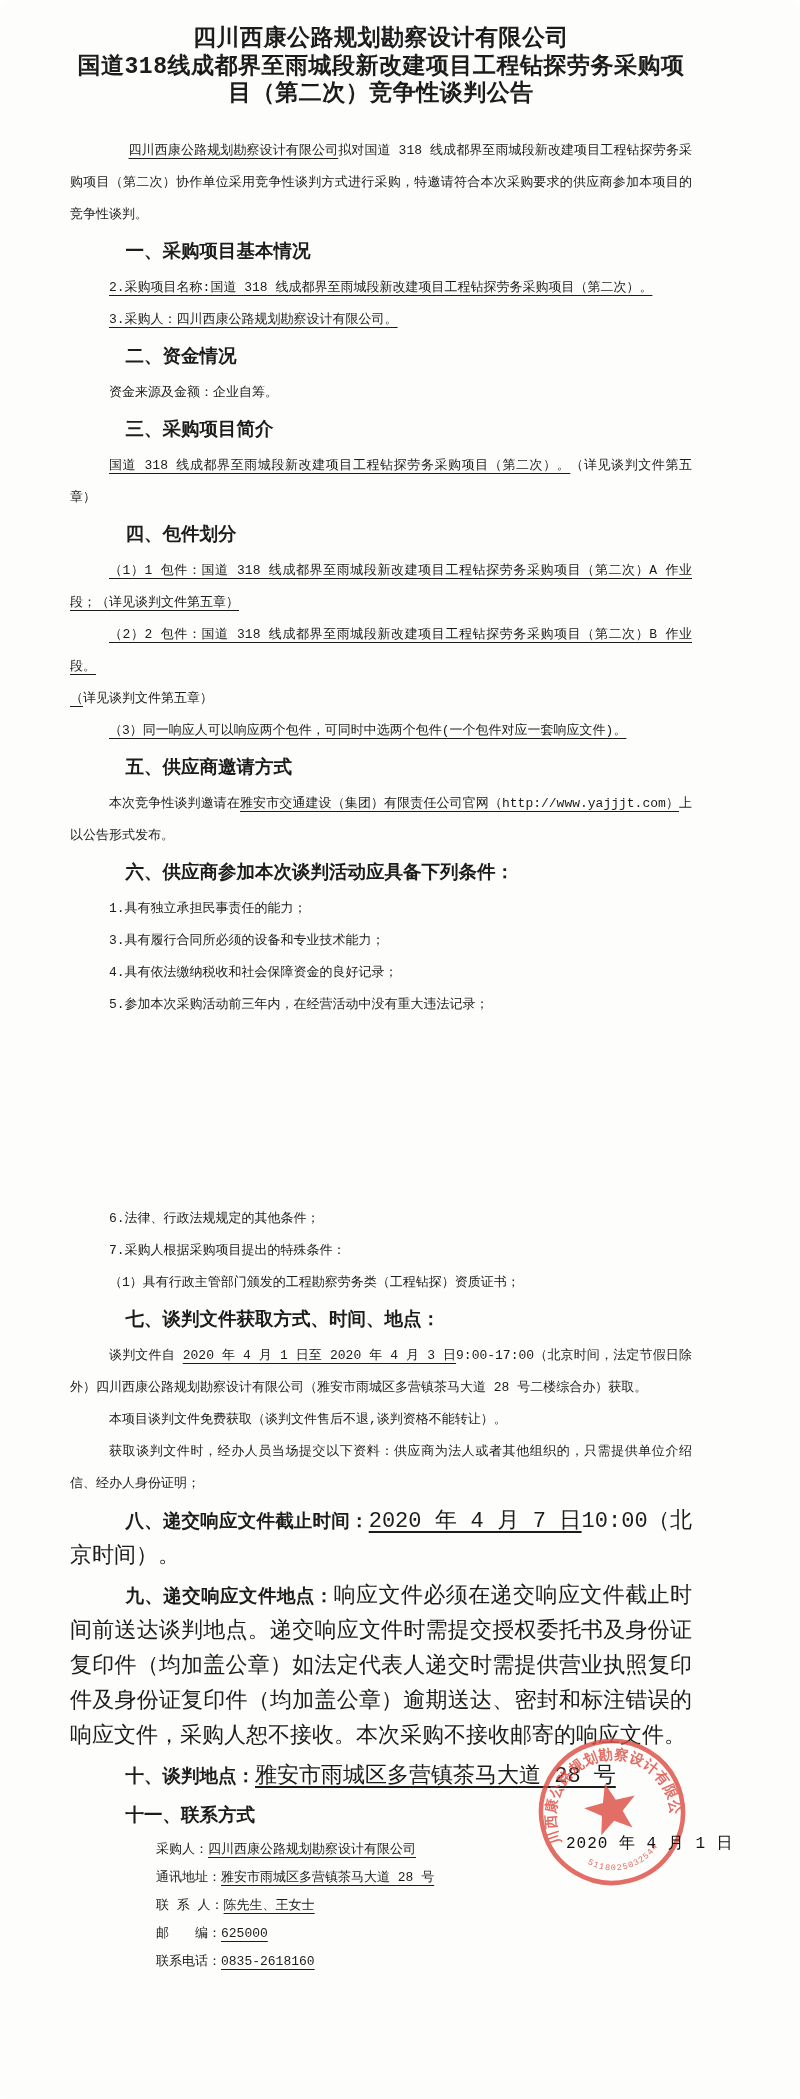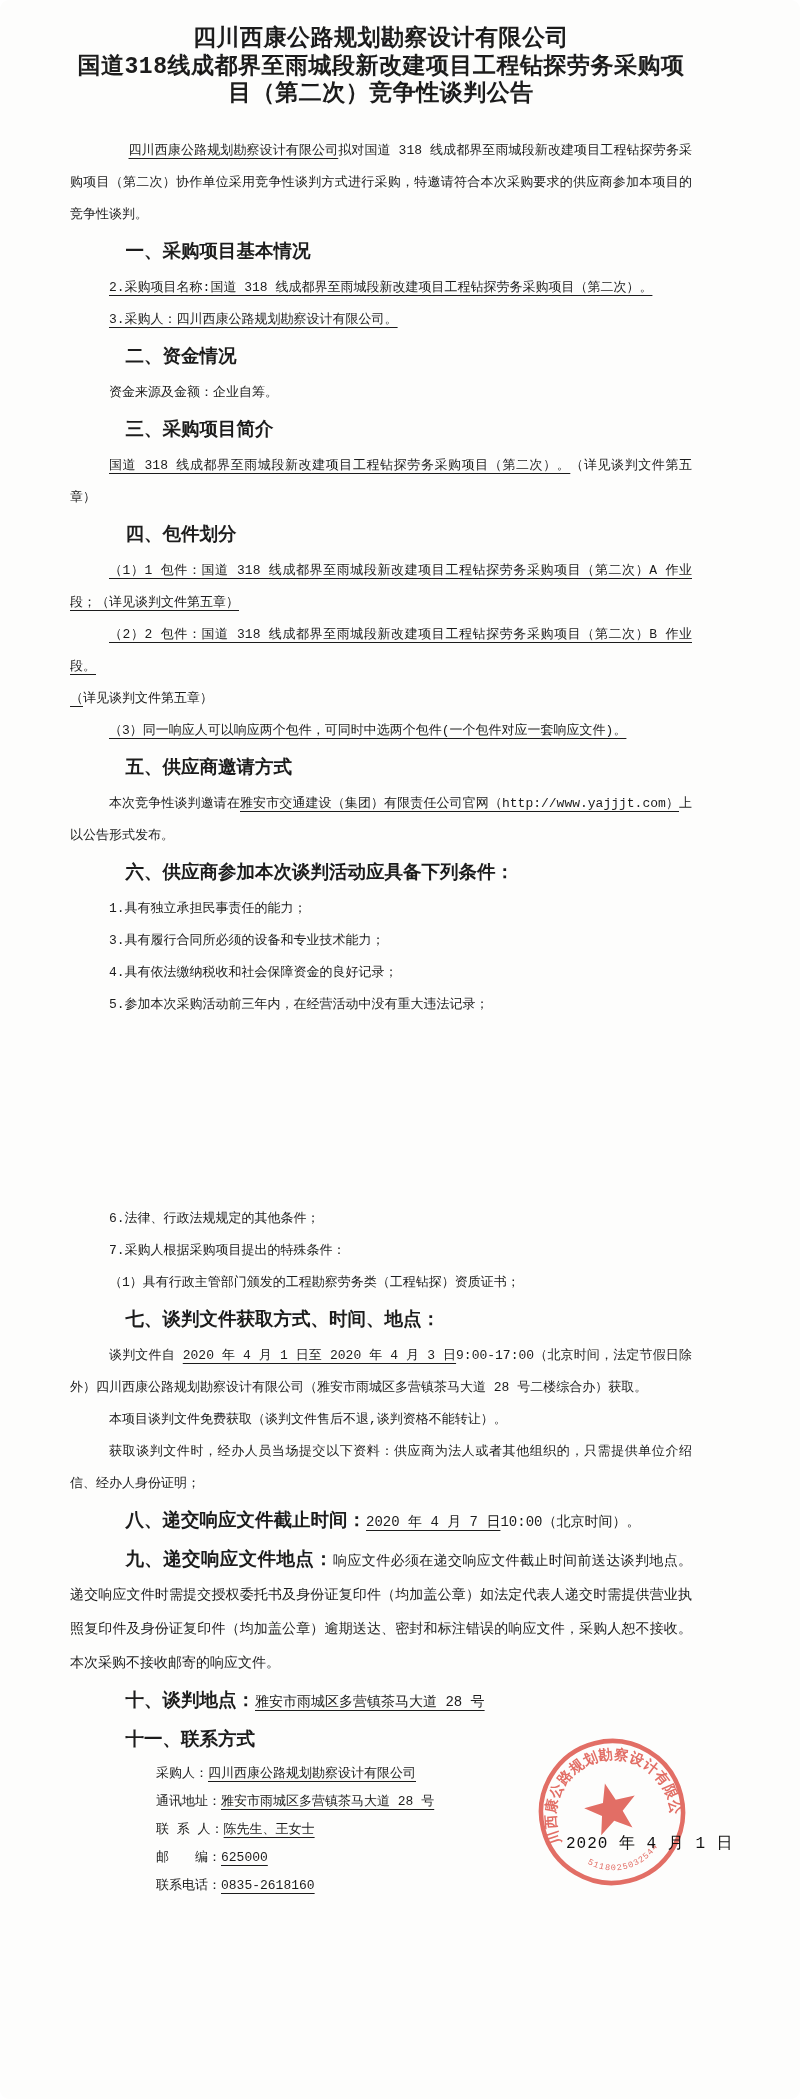--- a/index.html
+++ b/index.html
@@ -17,21 +17,21 @@
     font-size:23px;font-weight:bold;text-align:center;
     line-height:1.2;margin:0;letter-spacing:0.5px;
   }
   #doc-body p{
     margin:0;font-size:13px;line-height:32px;text-align:justify;
   }
   #doc-body p.h{
     font-weight:bold;font-size:18.5px;line-height:34px;
     text-indent:3em;margin-top:5px;margin-bottom:2px;
   }
-  #doc-body p.h span.n{font-weight:normal;font-size:14px;}
+  #doc-body p.h span.n{font-weight:normal;font-size:22px;}
   #doc-body p.intro{text-indent:4.5em;margin-top:26px;}
   #doc-body p.li{text-indent:3em;}
   #doc-body p.ind{text-indent:3em;}
   #doc-body p.noind{text-indent:0;}
   #doc-body p.contact{margin-left:86px;text-indent:0;line-height:28px;}
   #doc-body span.u{text-decoration:underline;text-underline-offset:4px;}
   .gap{width:100%;}
   .seal{
     position:absolute;left:536px;top:1736px;width:152px;height:152px;
     transform:rotate(-14deg);opacity:0.82;

